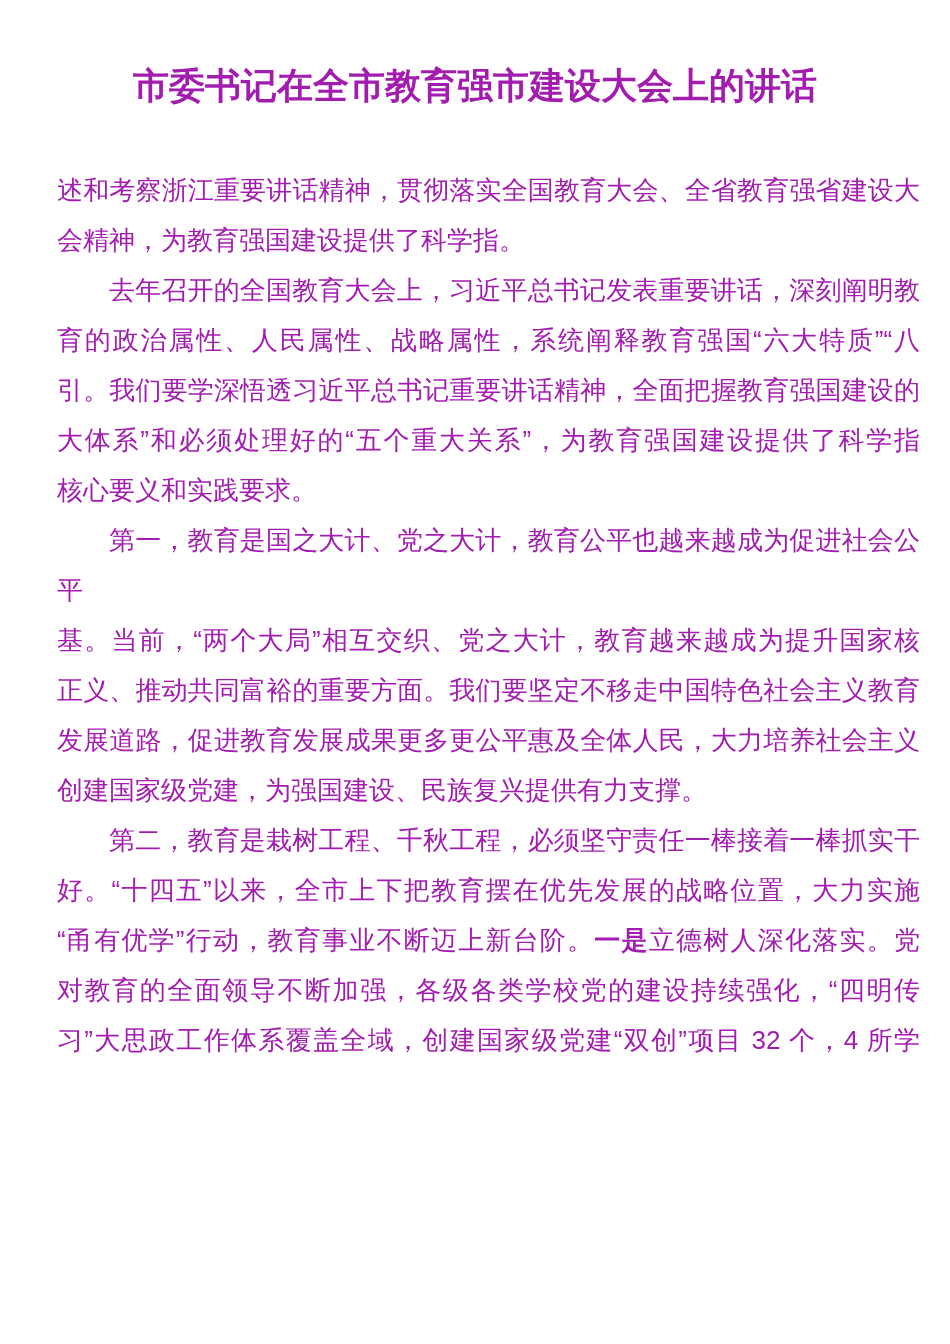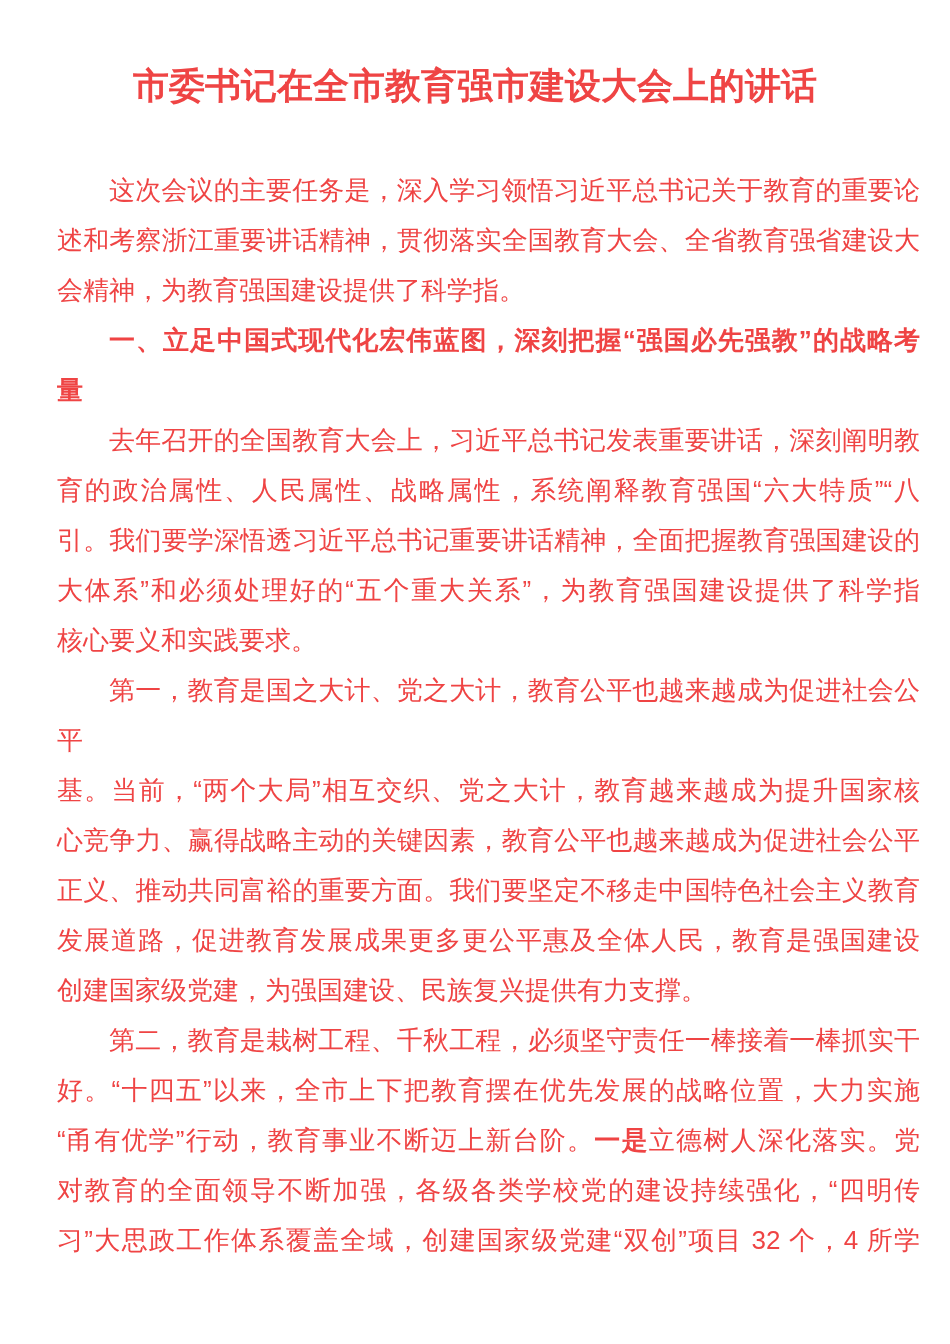--- a/index.html
+++ b/index.html
@@ -6,21 +6,21 @@
     margin: 0;
     padding: 0;
     background: #ffffff;
   }
   .page {
     position: relative;
     width: 950px;
     height: 1344px;
     margin: 0 auto;
     background: #ffffff;
-    color: #ef4444;
+    color: #a21caf;
     font-family: "Liberation Sans", "DejaVu Sans", sans-serif;
     overflow: hidden;
     box-sizing: border-box;
     padding-top: 64px;
   }
   .doc-title {
     margin: 0 30px;
     font-size: 36px;
     line-height: 44px;
     font-weight: 700;
@@ -47,41 +47,35 @@
   }
   .seg-bold { font-weight: 700; }
 </style>
 </head>
 <body>
 
 <div class="page">
   <h1 class="doc-title">市委书记在全市教育强市建设大会上的讲话</h1>
   <div class="doc-body">
       <div class="para">
-        <div class="line fill indent"><span class="">这次会议的主要任务是，深入学习领悟习近平总书记关于教育的重要论</span></div>
         <div class="line fill"><span class="">述和考察浙江重要讲话精神，贯彻落实全国教育大会、全省教育强省建设大</span></div>
         <div class="line"><span class="">会精神，为教育强国建设提供了科学指。</span></div>
-      </div>
-      <div class="para bold">
-        <div class="line fill indent"><span class="seg-bold">一、立足中国式现代化宏伟蓝图，深刻把握“强国必先强教”的战略考</span></div>
-        <div class="line"><span class="seg-bold">量</span></div>
       </div>
       <div class="para">
         <div class="line fill indent"><span class="">去年召开的全国教育大会上，习近平总书记发表重要讲话，深刻阐明教</span></div>
         <div class="line fill"><span class="">育的政治属性、人民属性、战略属性，系统阐释教育强国“六大特质”“八</span></div>
         <div class="line fill"><span class="">引。我们要学深悟透习近平总书记重要讲话精神，全面把握教育强国建设的</span></div>
         <div class="line fill"><span class="">大体系”和必须处理好的“五个重大关系”，为教育强国建设提供了科学指</span></div>
         <div class="line"><span class="">核心要义和实践要求。</span></div>
       </div>
       <div class="para">
         <div class="line fill indent"><span class="">第一，教育是国之大计、党之大计，教育公平也越来越成为促进社会公平</span></div>
         <div class="line fill"><span class="">基。当前，“两个大局”相互交织、党之大计，教育越来越成为提升国家核</span></div>
-        <div class="line fill"><span class="">心竞争力、赢得战略主动的关键因素，教育公平也越来越成为促进社会公平</span></div>
         <div class="line fill"><span class="">正义、推动共同富裕的重要方面。我们要坚定不移走中国特色社会主义教育</span></div>
-        <div class="line fill"><span class="">发展道路，促进教育发展成果更多更公平惠及全体人民，教育是强国建设</span></div>
+        <div class="line fill"><span class="">发展道路，促进教育发展成果更多更公平惠及全体人民，大力培养社会主义</span></div>
         <div class="line"><span class="">创建国家级党建，为强国建设、民族复兴提供有力支撑。</span></div>
       </div>
       <div class="para">
         <div class="line fill indent"><span class="">第二，教育是栽树工程、千秋工程，必须坚守责任一棒接着一棒抓实干</span></div>
         <div class="line fill"><span class="">好。“十四五”以来，全市上下把教育摆在优先发展的战略位置，大力实施</span></div>
         <div class="line fill"><span class="">“甬有优学”行动，教育事业不断迈上新台阶。</span><span class="seg-bold">一是</span><span class="">立德树人深化落实。党</span></div>
         <div class="line fill"><span class="">对教育的全面领导不断加强，各级各类学校党的建设持续强化，“四明传</span></div>
         <div class="line fill"><span class="">习”大思政工作体系覆盖全域，创建国家级党建“双创”项目 32 个，4 所学</span></div>
       </div>
     </div>

